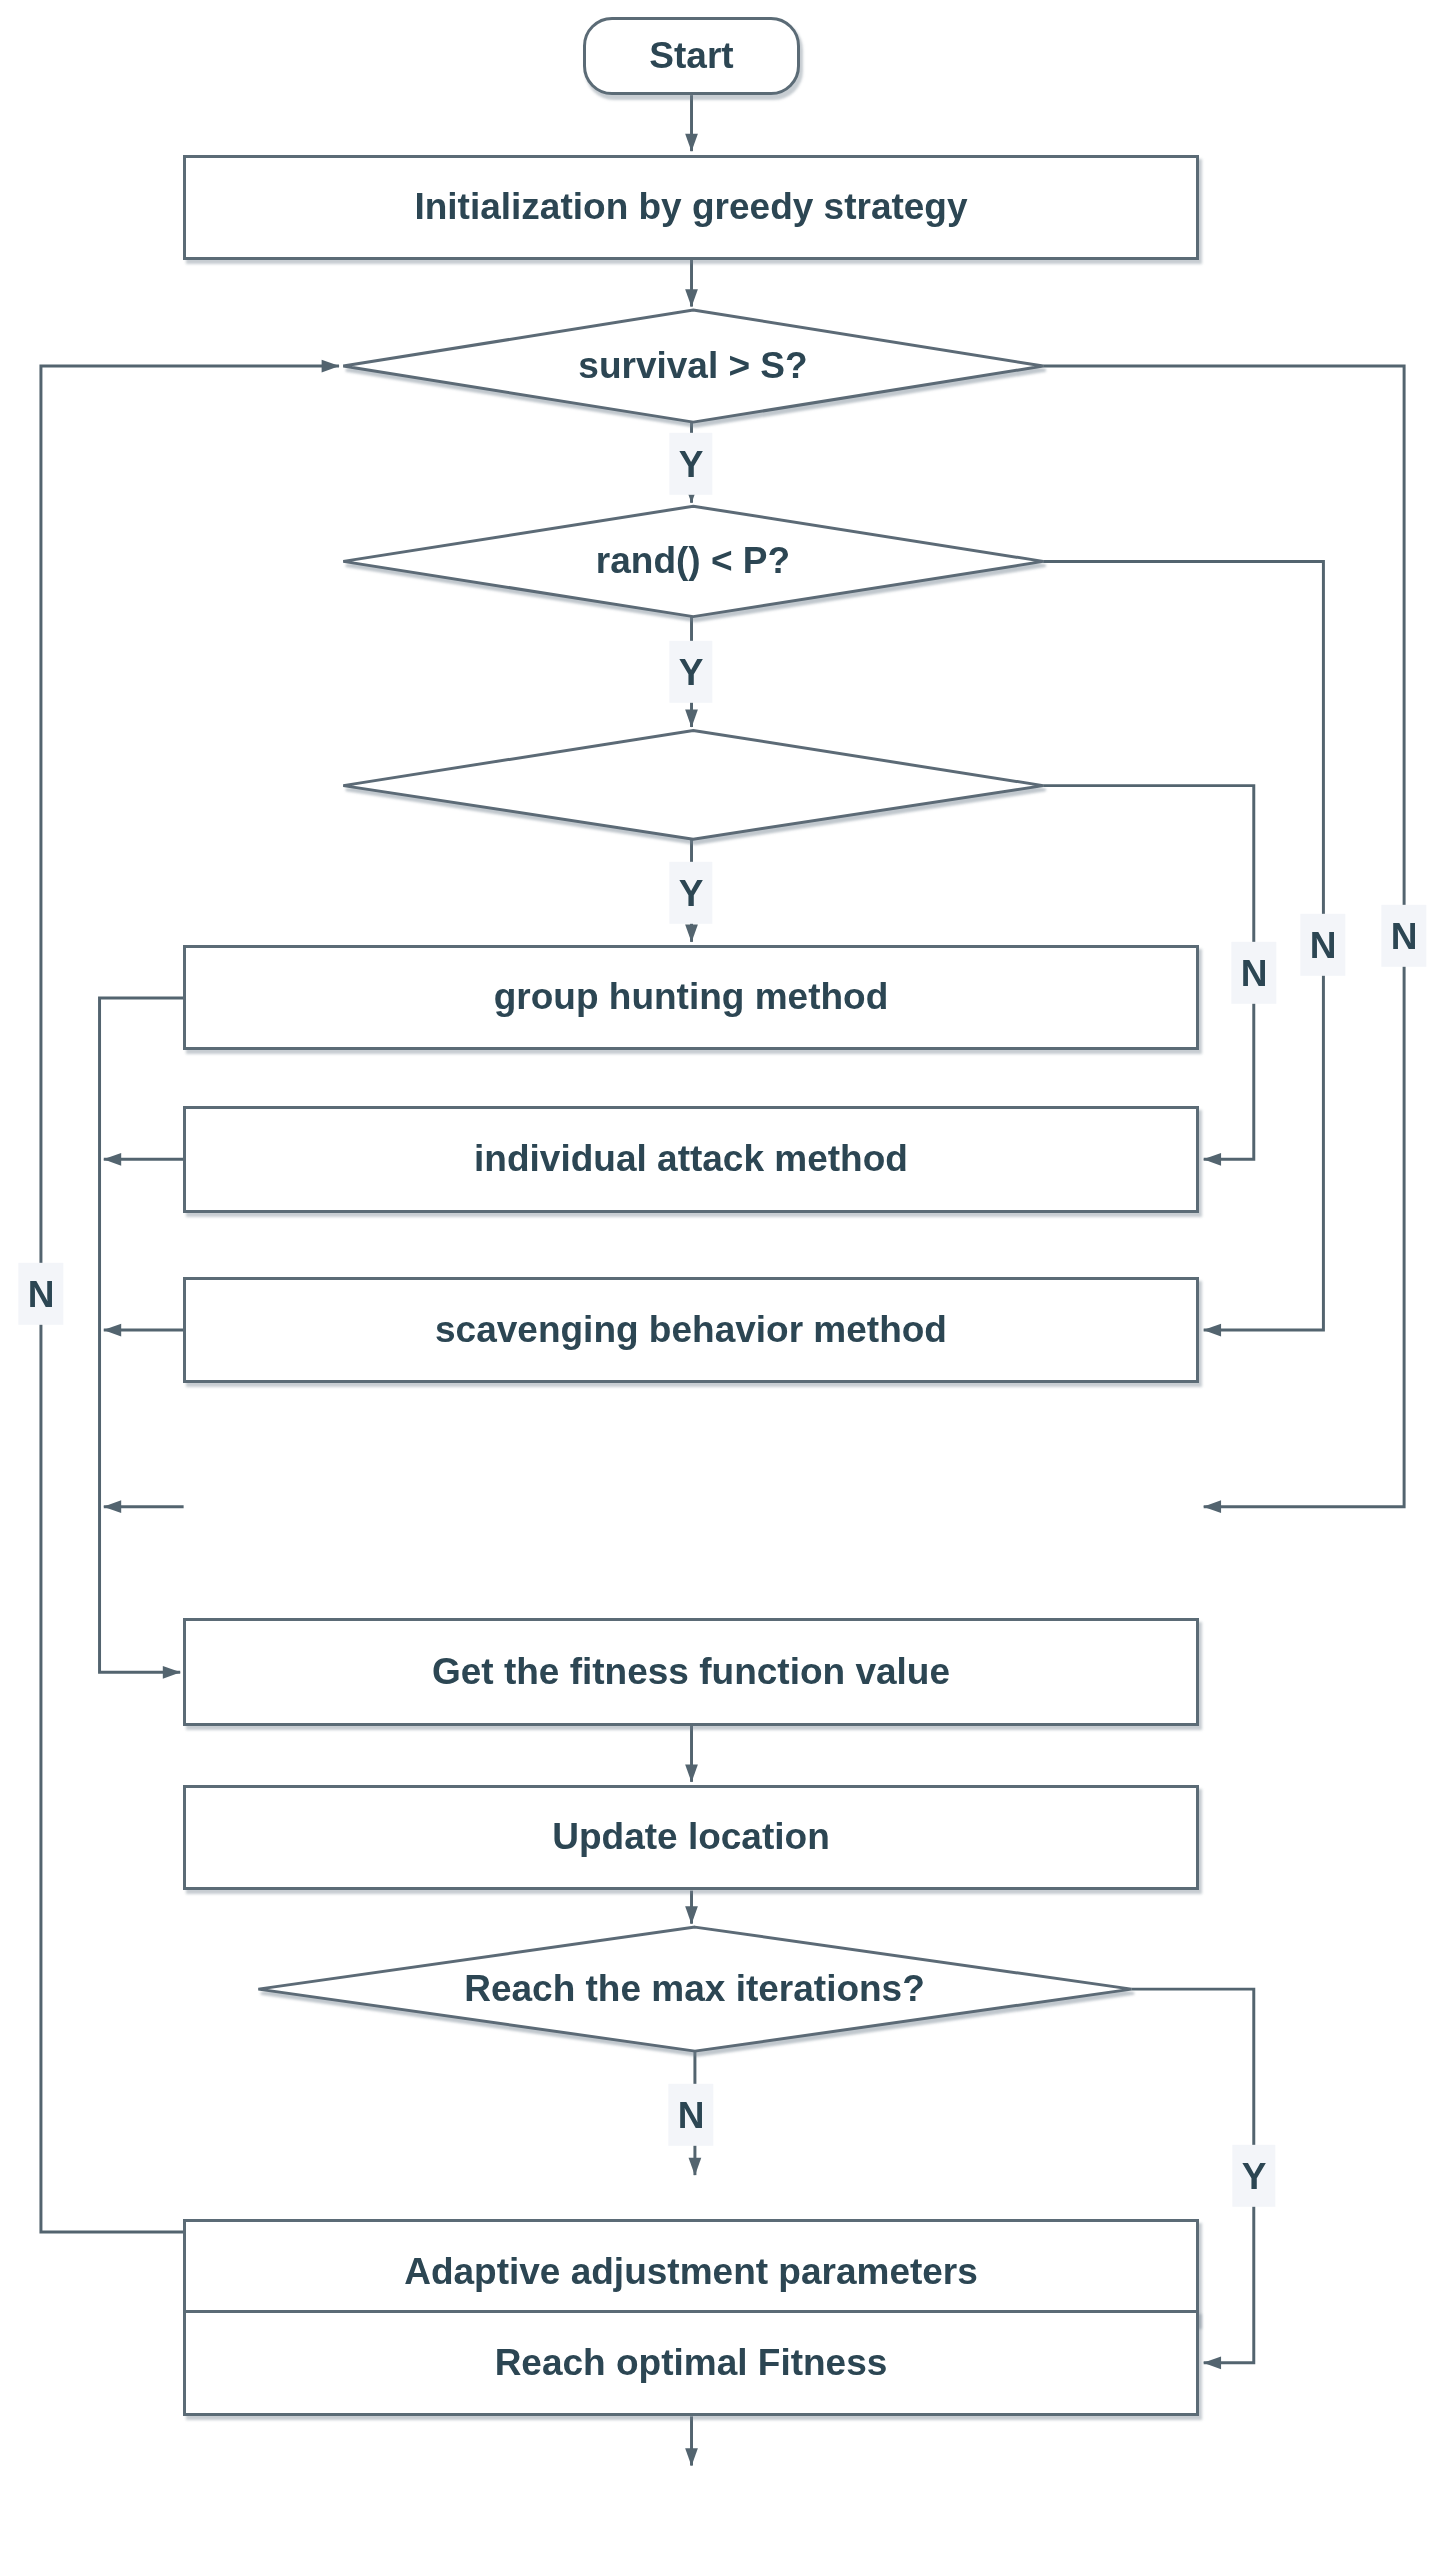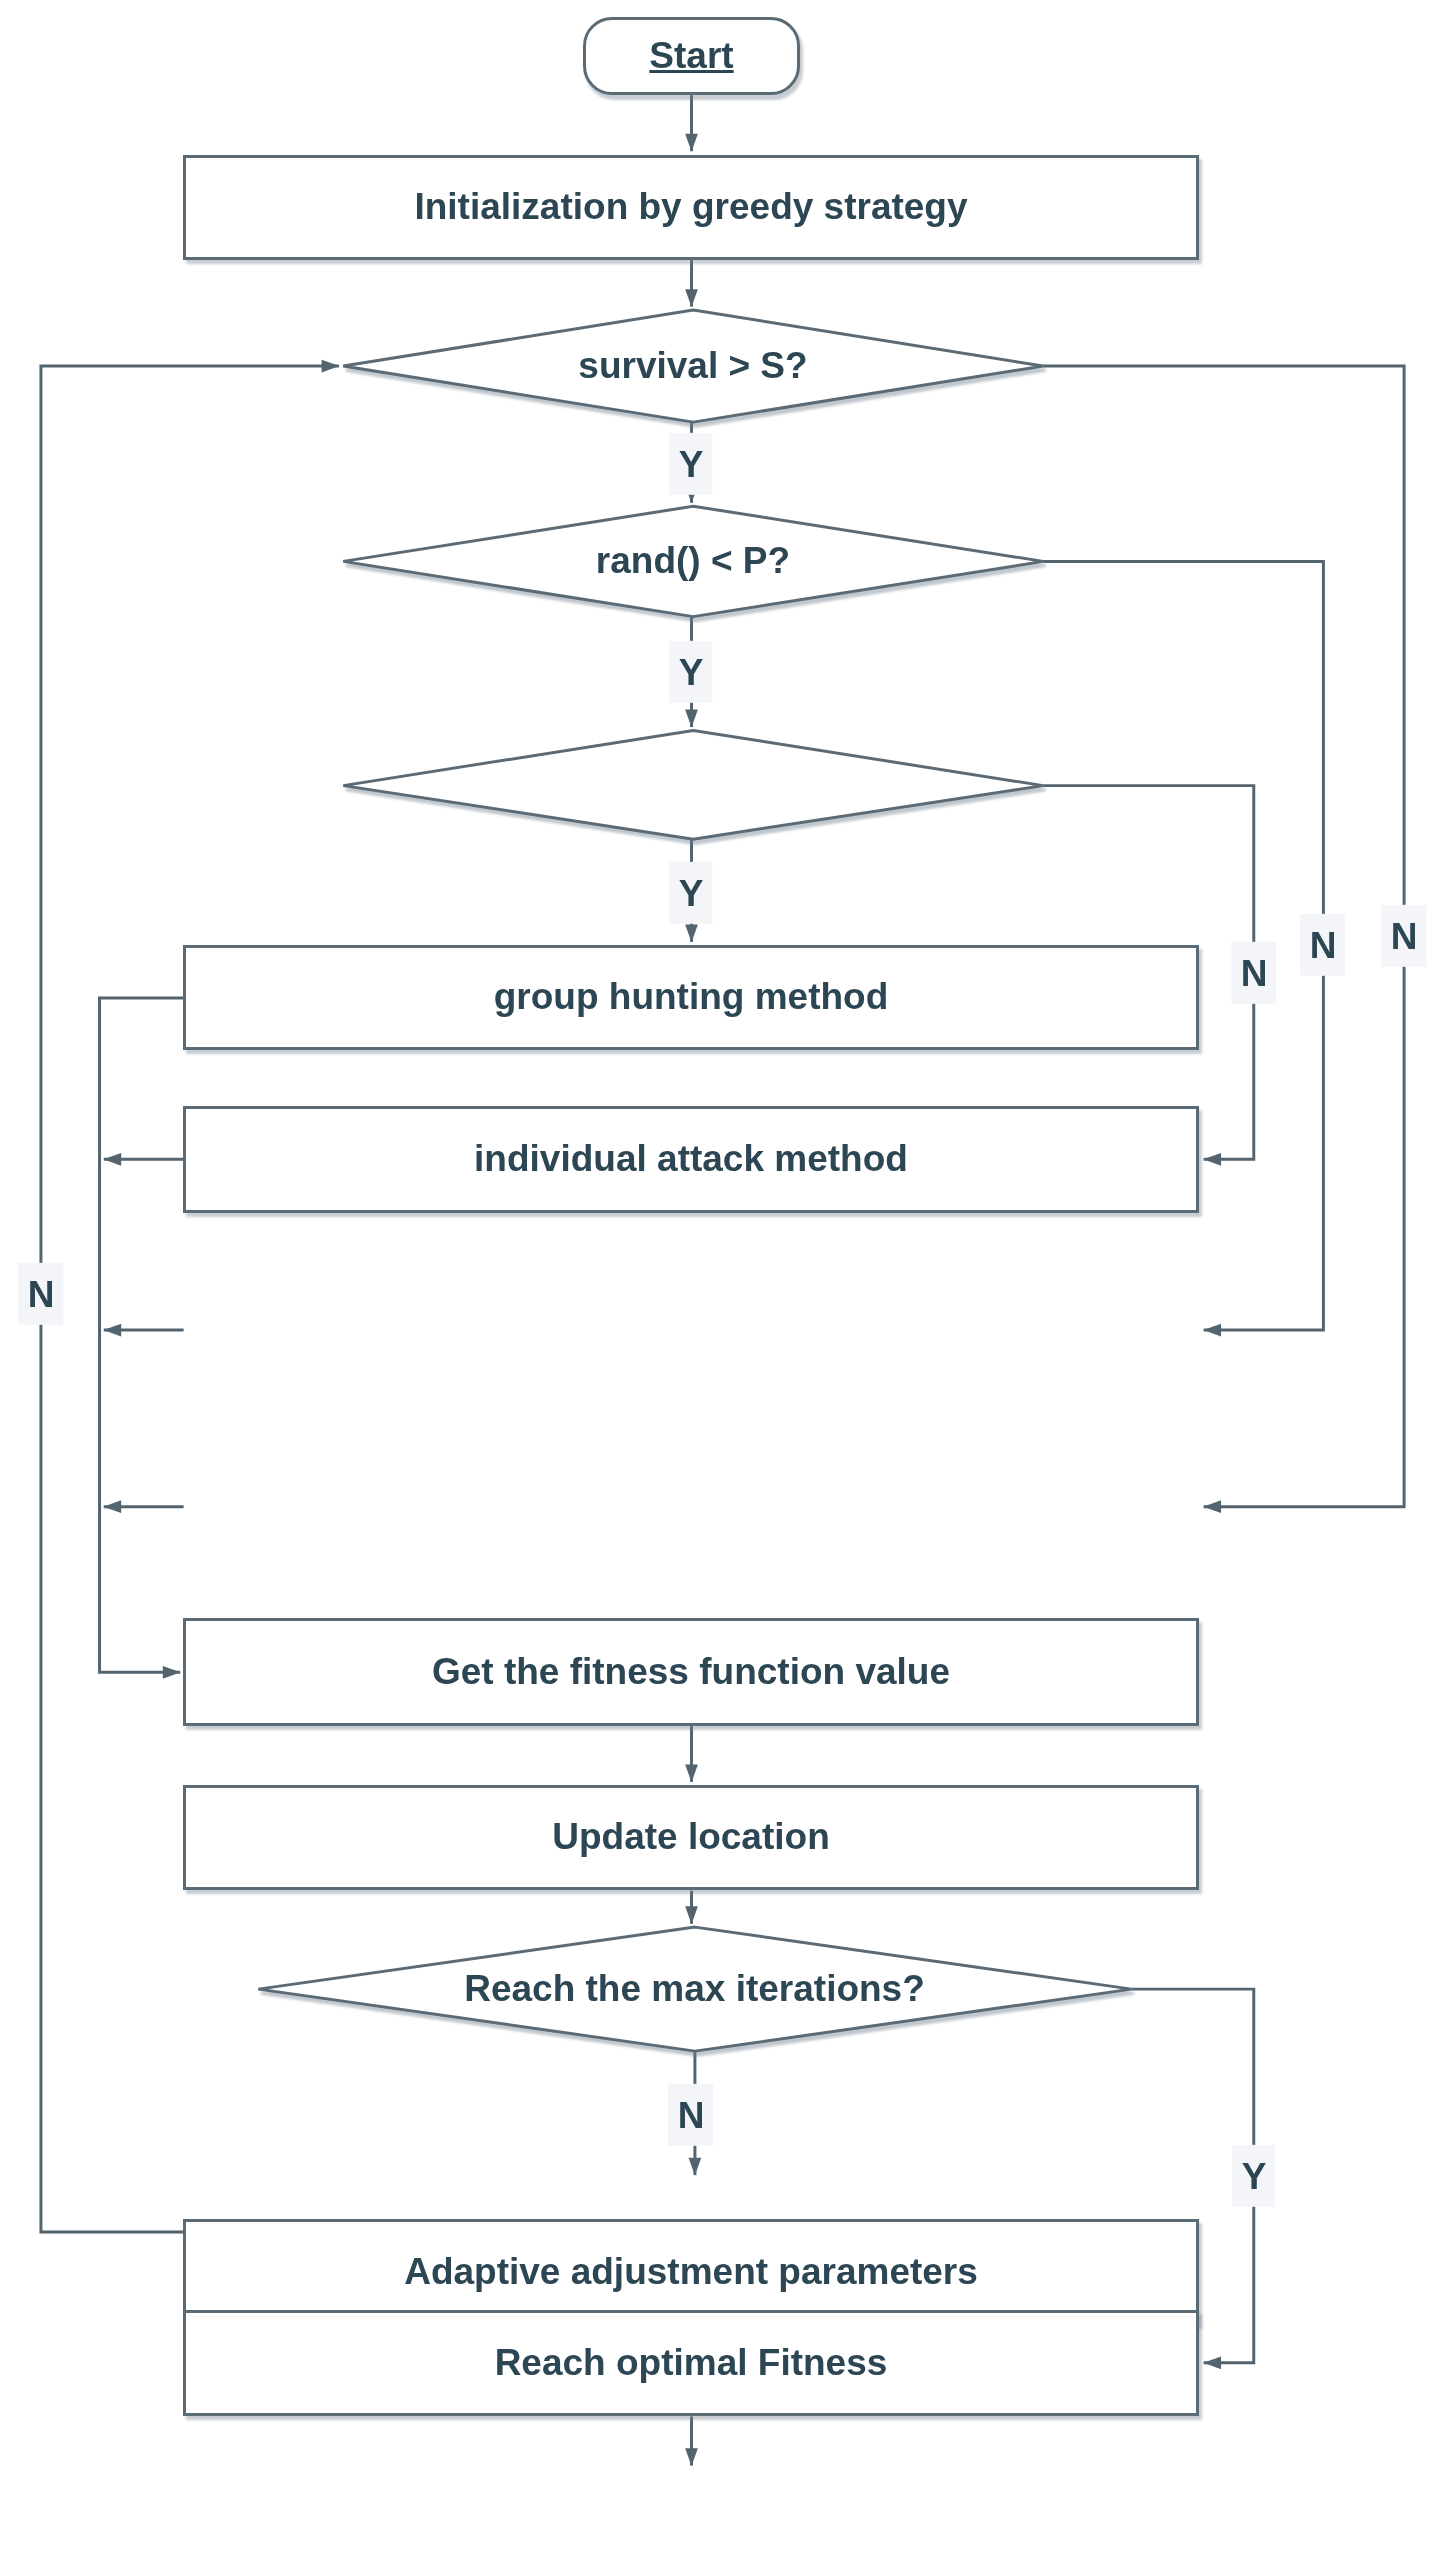--- a/index.html
+++ b/index.html
@@ -26,21 +26,21 @@
   .diamond{fill:var(--node-fill);stroke:var(--border);stroke-width:3.5;}
   .node{
     position:absolute;
     box-sizing:border-box;
     background:var(--node-fill);
     border:3.4px solid var(--border);
     display:flex;align-items:center;justify-content:center;
     font-size:37px;line-height:1.15;text-align:center;
     box-shadow:2.5px 4.2px 2.5px rgba(115,130,143,0.40);
   }
-  .terminal{border-radius:29px;text-decoration:underline;}
+  .terminal{border-radius:29px;}
   .diamond-label{
     position:absolute;
     display:flex;align-items:center;justify-content:center;
     font-size:37px;text-align:center;pointer-events:none;
   }
   .edge-label{
     position:absolute;
     transform:translate(-50%,-50%);
     background:var(--label-bg);
     font-size:37px;line-height:1;
@@ -93,20 +93,21 @@
   </svg>
 
   <div class="node terminal" style="left:583px;top:17px;width:217px;height:78px;">Start</div>
 
   <div class="node" style="left:183px;top:155px;width:1016px;height:105px;">Initialization by greedy strategy</div>
 
   <div class="node" style="left:183px;top:945px;width:1016px;height:105px;">group hunting method</div>
 
   <div class="node" style="left:183px;top:1106px;width:1016px;height:107px;">individual attack method</div>
 
+  <div class="node" style="left:183px;top:1277px;width:1016px;height:106px;">scavenging behavior method</div>
 
 
   <div class="node" style="left:183px;top:1618px;width:1016px;height:108px;">Get the fitness function value</div>
 
   <div class="node" style="left:183px;top:1785px;width:1016px;height:105px;">Update location</div>
 
   <div class="node" style="left:183px;top:2179px;width:1016px;height:106px;margin-top:40px;">Adaptive adjustment parameters</div>
 
   <div class="node" style="left:183px;top:2310px;width:1016px;height:106px;">Reach optimal Fitness</div>
 

